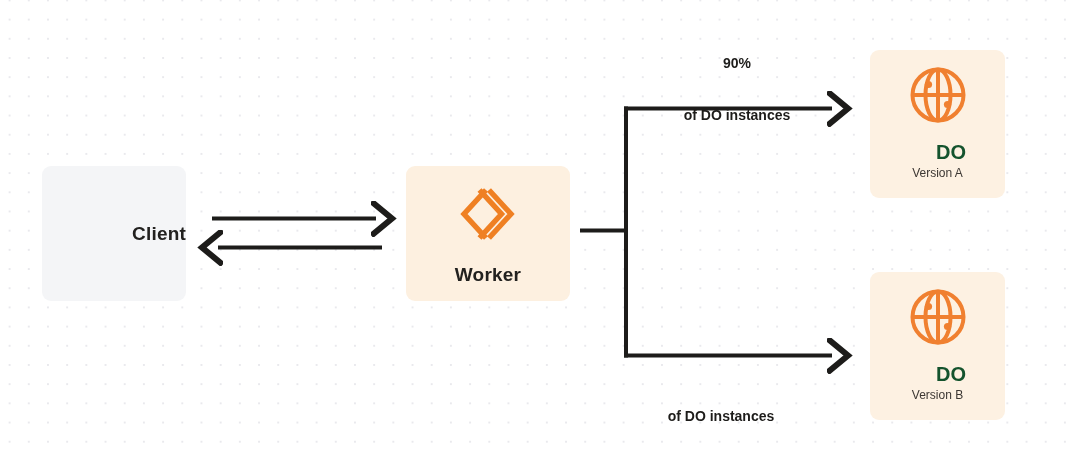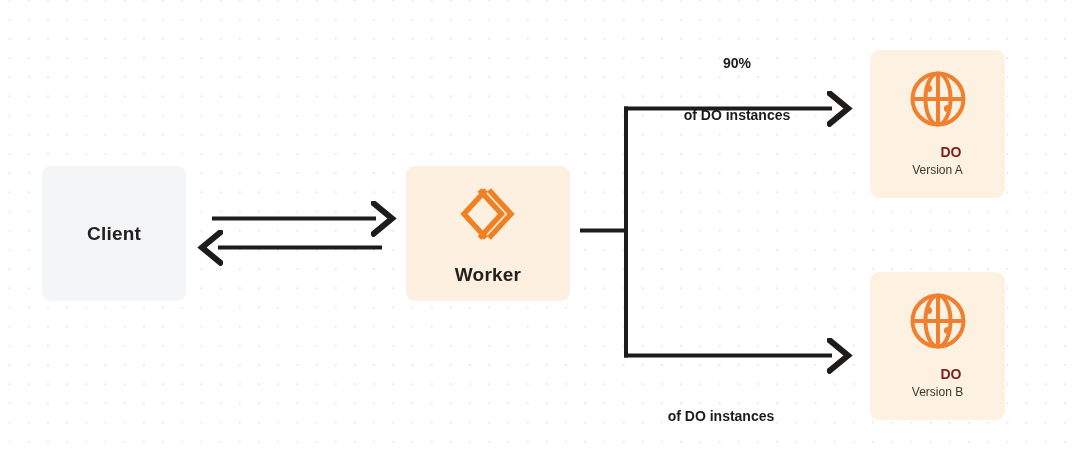--- a/index.html
+++ b/index.html
@@ -34,20 +34,21 @@
     align-items: center;
     justify-content: center;
   }
 
   .node-client {
     left: 42px;
     top: 166px;
     width: 144px;
     height: 135px;
     background-color: #f4f5f7;
+    align-items: flex-end;
   }
 
   .node-worker {
     left: 406px;
     top: 166px;
     width: 164px;
     height: 135px;
     background-color: #fdf0e0;
   }
 
@@ -69,23 +70,23 @@
 
   .node-title {
     font-size: 19px;
     font-weight: bold;
     color: #22211f;
     letter-spacing: 0.2px;
     line-height: 1.15;
   }
 
   .node-title-small {
-    font-size: 14px;
+    font-size: 20px;
     font-weight: bold;
-    color: #7f1d1d;
+    color: #14532d;
     line-height: 1.2;
     margin-left: 27px;
   }
 
   .node-subtitle {
     font-size: 12px;
     font-weight: normal;
     color: #3c3733;
     line-height: 1.3;
     margin-top: 2px;

